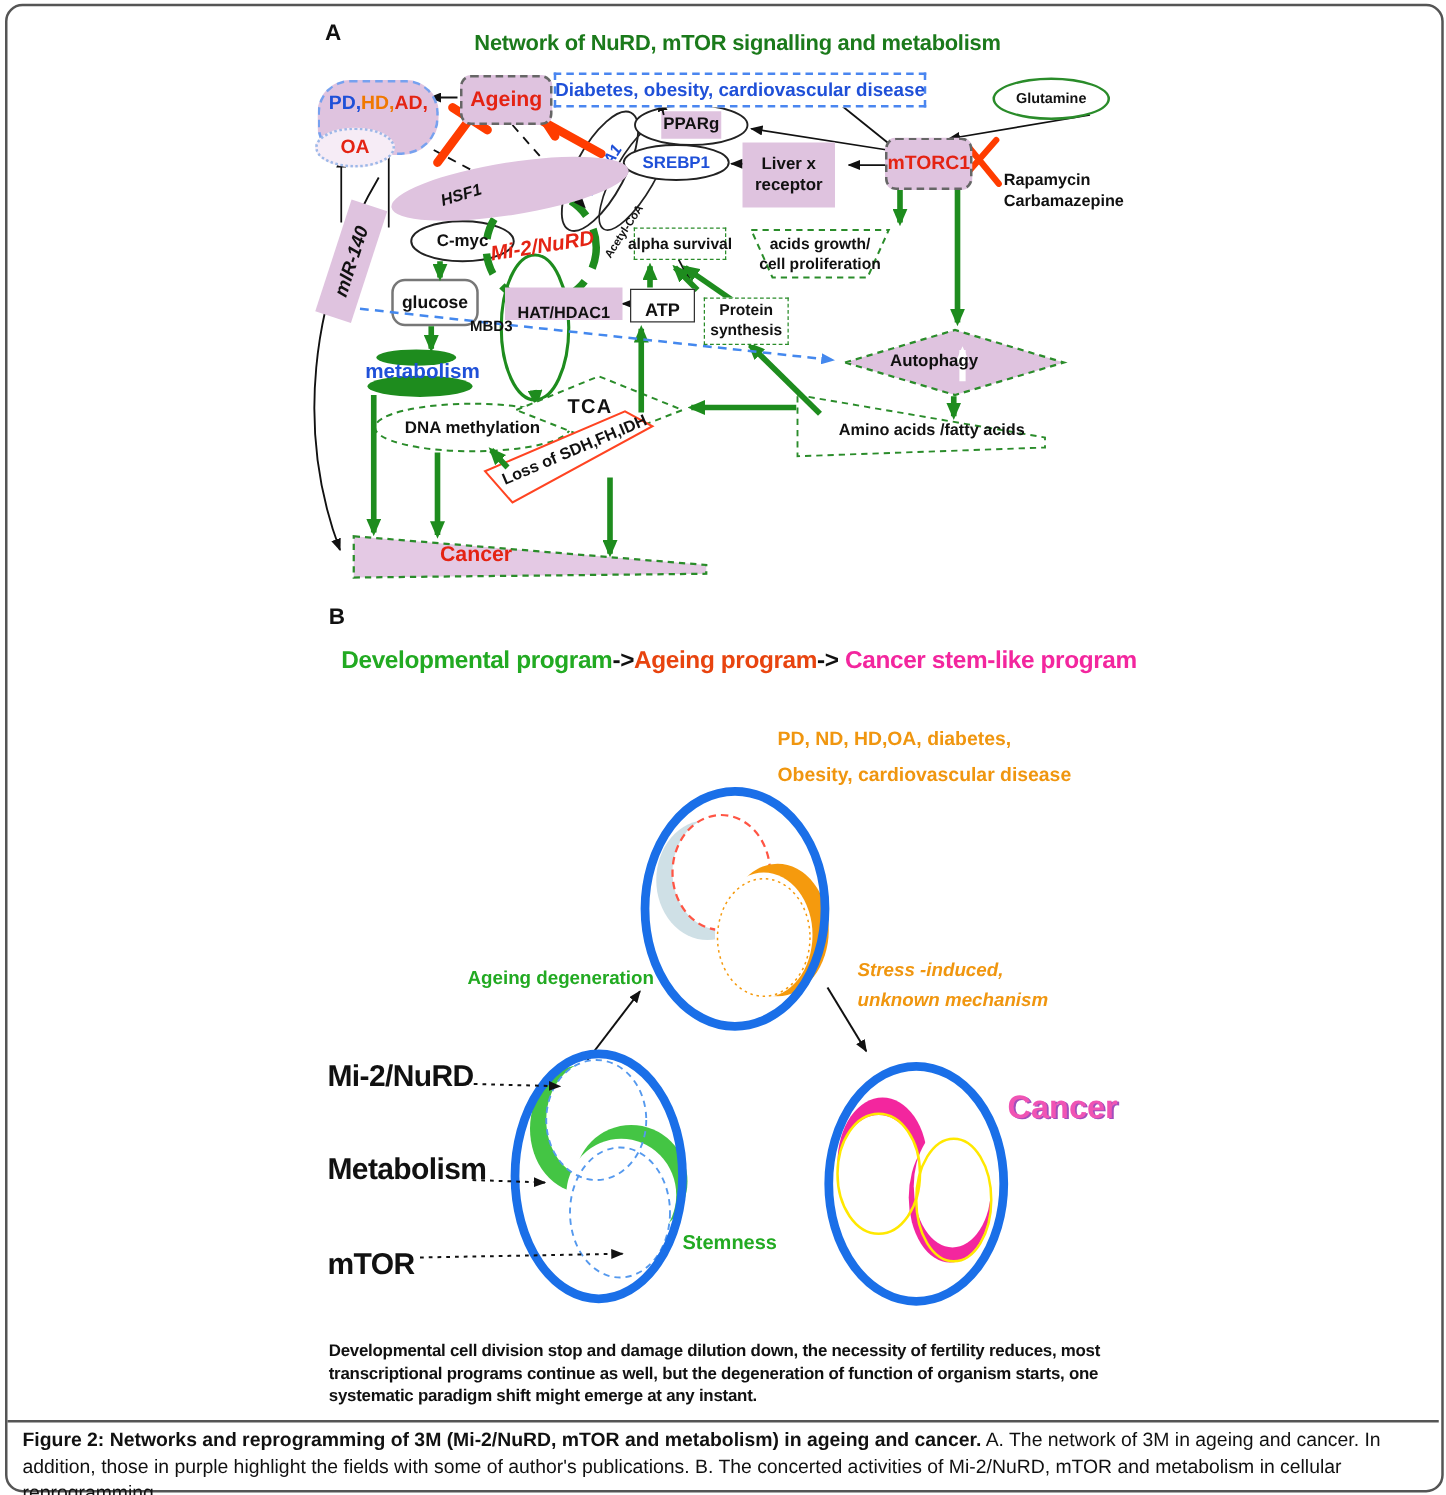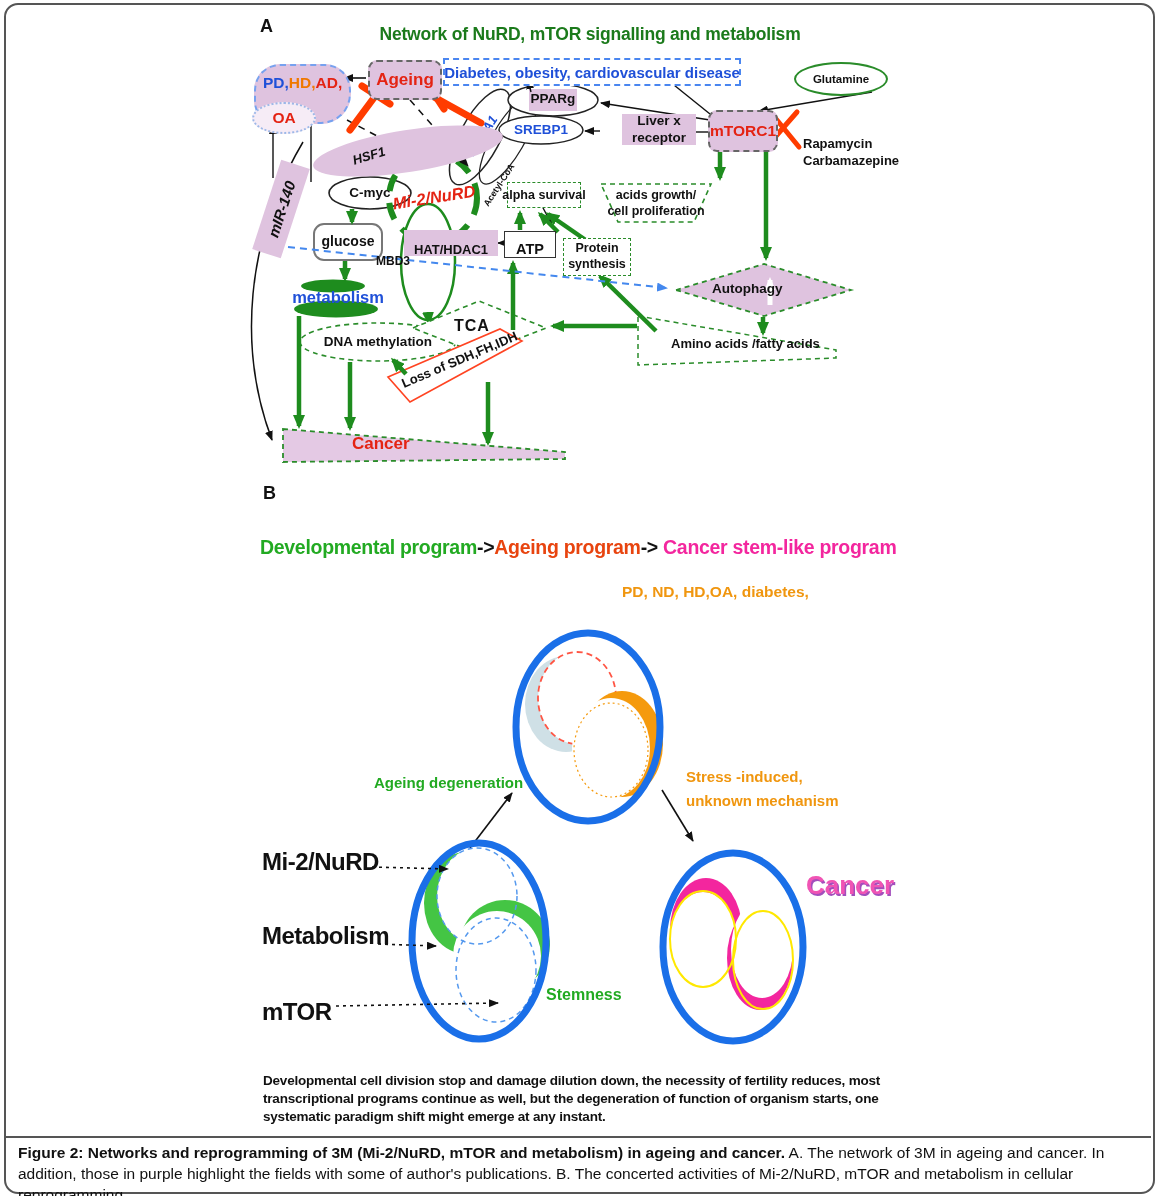--- a/index.html
+++ b/index.html
@@ -180,21 +180,21 @@
     <span class="b nowrap" style="color:#1f50d8;font-size:15px;">Diabetes, obesity, cardiovascular disease</span>
   </div>
 
   <div class="abs node" style="left:794px;top:62px;width:94px;height:34px;border:2px solid #2a8c2a;border-radius:50%;background:#fff;">
     <span class="b" style="font-size:11.5px;">Glutamine</span>
   </div>
 
   <div class="abs b c" style="left:527px;top:91px;width:52px;font-size:13.5px;">PPARg</div>
   <div class="abs b c" style="left:508px;top:122px;width:66px;font-size:13.5px;color:#1f50d8;">SREBP1</div>
 
-  <div class="abs node pink" style="left:622px;top:114px;width:74px;height:31px;">
+  <div class="abs node pink" style="left:594px;top:114px;width:74px;height:52px;">
     <div class="b c" style="font-size:13.5px;line-height:1.25;">
       <div>Liver x</div>
       <div>receptor</div>
     </div>
   </div>
 
   <div class="abs node pink" style="left:708px;top:110px;width:70px;height:42px;border:2px dashed #666;border-radius:9px;">
     <span class="b" style="color:#e42313;font-size:15.5px;">mTORC1</span>
   </div>
 
@@ -255,31 +255,32 @@
   <div class="abs b c nowrap" style="left:392px;top:352px;width:135px;font-size:13px;transform:rotate(-23deg);">Loss of SDH,FH,IDH</div>
 
   <div class="abs b" style="left:712px;top:281px;font-size:13.5px;">Autophagy</div>
 
   <div class="abs b nowrap" style="left:644px;top:336px;font-size:13px;margin-left:27px;">Amino acids /fatty acids</div>
 
   <div class="abs b" style="left:352px;top:434px;font-size:17px;color:#e42313;">Cancer</div>
 
   <div class="abs b" style="left:263px;top:483px;font-size:18px;">B</div>
 
-  <div class="abs b nowrap" style="left:260px;top:517px;font-size:19.5px;letter-spacing:-0.3px;margin-top:19px;">
+  <div class="abs b nowrap" style="left:273px;top:517px;font-size:19.5px;letter-spacing:-0.3px;">
     <span style="color:#22aa22;">Developmental program</span><span>-&gt;</span><span style="color:#e8440f;">Ageing program</span><span>-&gt;</span><span>&nbsp;</span><span style="color:#f3269e;">Cancer stem-like program</span>
   </div>
 
   <div class="abs b" style="left:622px;top:578px;font-size:15.5px;line-height:1.85;color:#f0960f;">
     <div>PD, ND, HD,OA, diabetes,</div>
+    <div>Obesity, cardiovascular disease</div>
   </div>
 
   <div class="abs b nowrap" style="left:374px;top:774px;font-size:15px;color:#22aa22;">Ageing degeneration</div>
 
-  <div class="abs b" style="left:686px;top:765px;font-size:15px;line-height:1.6;color:#f0960f;">
+  <div class="abs b" style="left:686px;top:765px;font-size:15px;line-height:1.6;color:#f0960f;font-style:italic;">
     <div>Stress -induced,</div>
     <div>unknown mechanism</div>
   </div>
 
   <div class="abs b" style="left:262px;top:848px;font-size:24px;letter-spacing:-0.5px;">Mi-2/NuRD</div>
   <div class="abs b" style="left:262px;top:922px;font-size:24px;letter-spacing:-0.5px;">Metabolism</div>
   <div class="abs b" style="left:262px;top:998px;font-size:24px;letter-spacing:-0.5px;">mTOR</div>
 
 
   <div class="abs b" style="left:546px;top:986px;font-size:16px;color:#22aa22;">Stemness</div>

